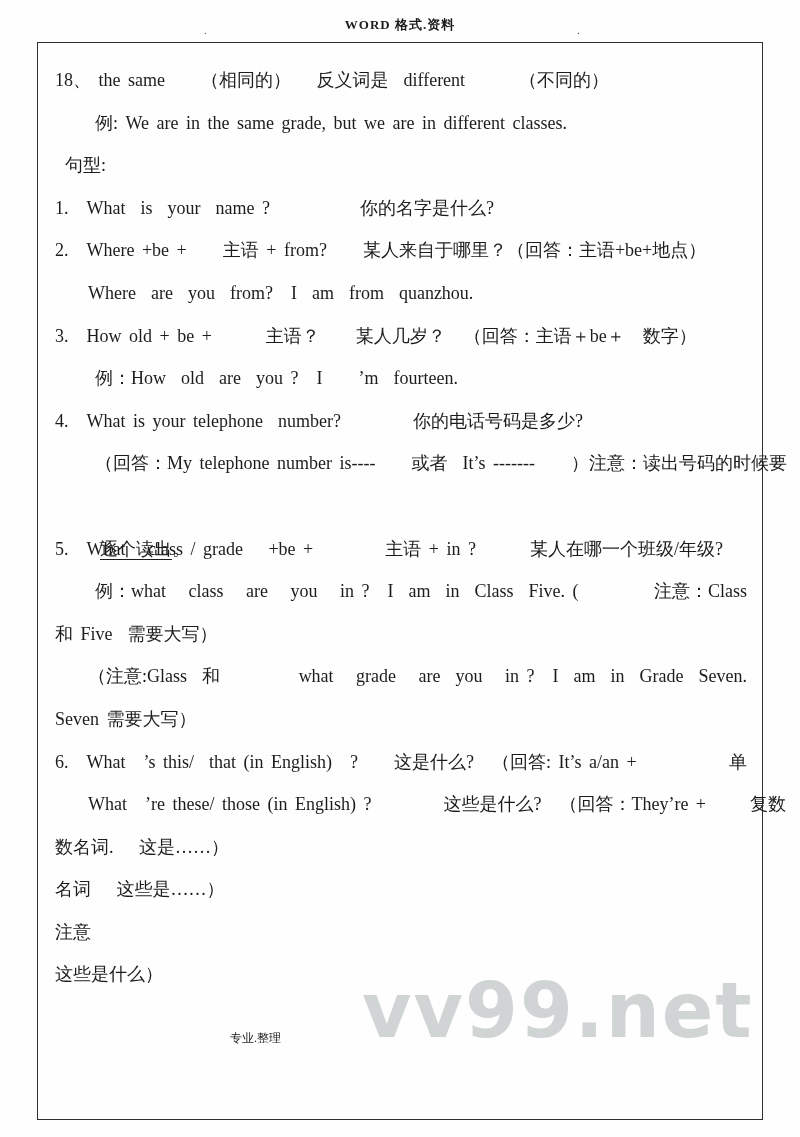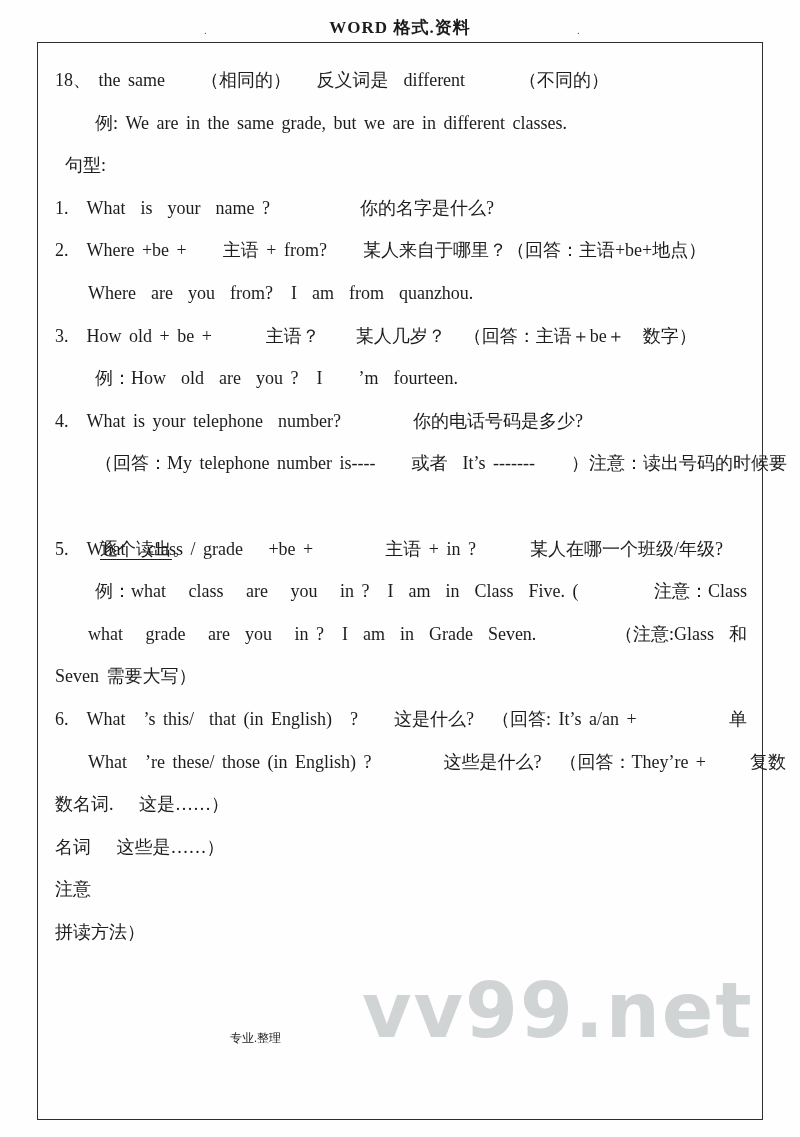--- a/index.html
+++ b/index.html
@@ -8,21 +8,21 @@
     width: 800px; height: 1137px;
     font-family: "Liberation Serif", "DejaVu Serif", serif;
     color: #1c1c1c;
     position: relative;
     overflow: hidden;
   }
   .page { position: absolute; inset: 0; background: #fefefe; }
 
   .header-title {
     position: absolute; top: 16px; left: 0; width: 100%;
-    text-align: center; font-size: 17px; font-weight: 700;
+    text-align: center; font-size: 13px; font-weight: 700;
     letter-spacing: 1px;
   }
   .header-mark { position: absolute; top: 24px; font-size: 11px; color: #555; }
   .header-mark.left  { left: 204px; }
   .header-mark.right { left: 577px; }
 
   .page-border {
     position: absolute; left: 37px; top: 42px;
     width: 726px; height: 1078px;
     border: 1px solid #2e2e2e;
@@ -83,24 +83,25 @@
       <span class="u">逐个读出</span><span>。</span>
     </div>
 
     <div class="l">5.　What   class / grade　 +be +　　　　主语 + in ?　　　某人在哪一个班级/年级?</div>
 
     <div class="l ind2 flex">
       <span>例：what   class   are   you   in ?　I  am  in  Class  Five. (</span>
       <span>注意：Class</span>
     </div>
 
+    <div class="l">和 Five  需要大写）</div>
 
     <div class="l ind3 flex">
+      <span>（注意:Glass  和</span>
       <span>what   grade   are  you   in ?　I  am  in  Grade  Seven.</span>
-      <span>（注意:Glass  和</span>
     </div>
 
     <div class="l">Seven 需要大写）</div>
 
     <div class="l flex">
       <span>6.　What　’s this/  that (in English)　?　　这是什么?　（回答: It’s a/an +</span>
       <span>单</span>
     </div>
 
     <div class="l ind3 flex">
@@ -109,20 +110,20 @@
     </div>
 
     <div class="l">数名词.　 这是……）</div>
 
     <div class="l">名词　 这些是……）</div>
 
     <div class="l flex">
       <span>注意</span>
     </div>
 
-    <div class="l">拼读方法）</div>
+    <div class="l">这些是什么）</div>
   </div>
 
   <div class="footer-label">专业.整理</div>
 
   <div class="watermark">vv99.net</div>
 
 </div>
 
 </body></html>

